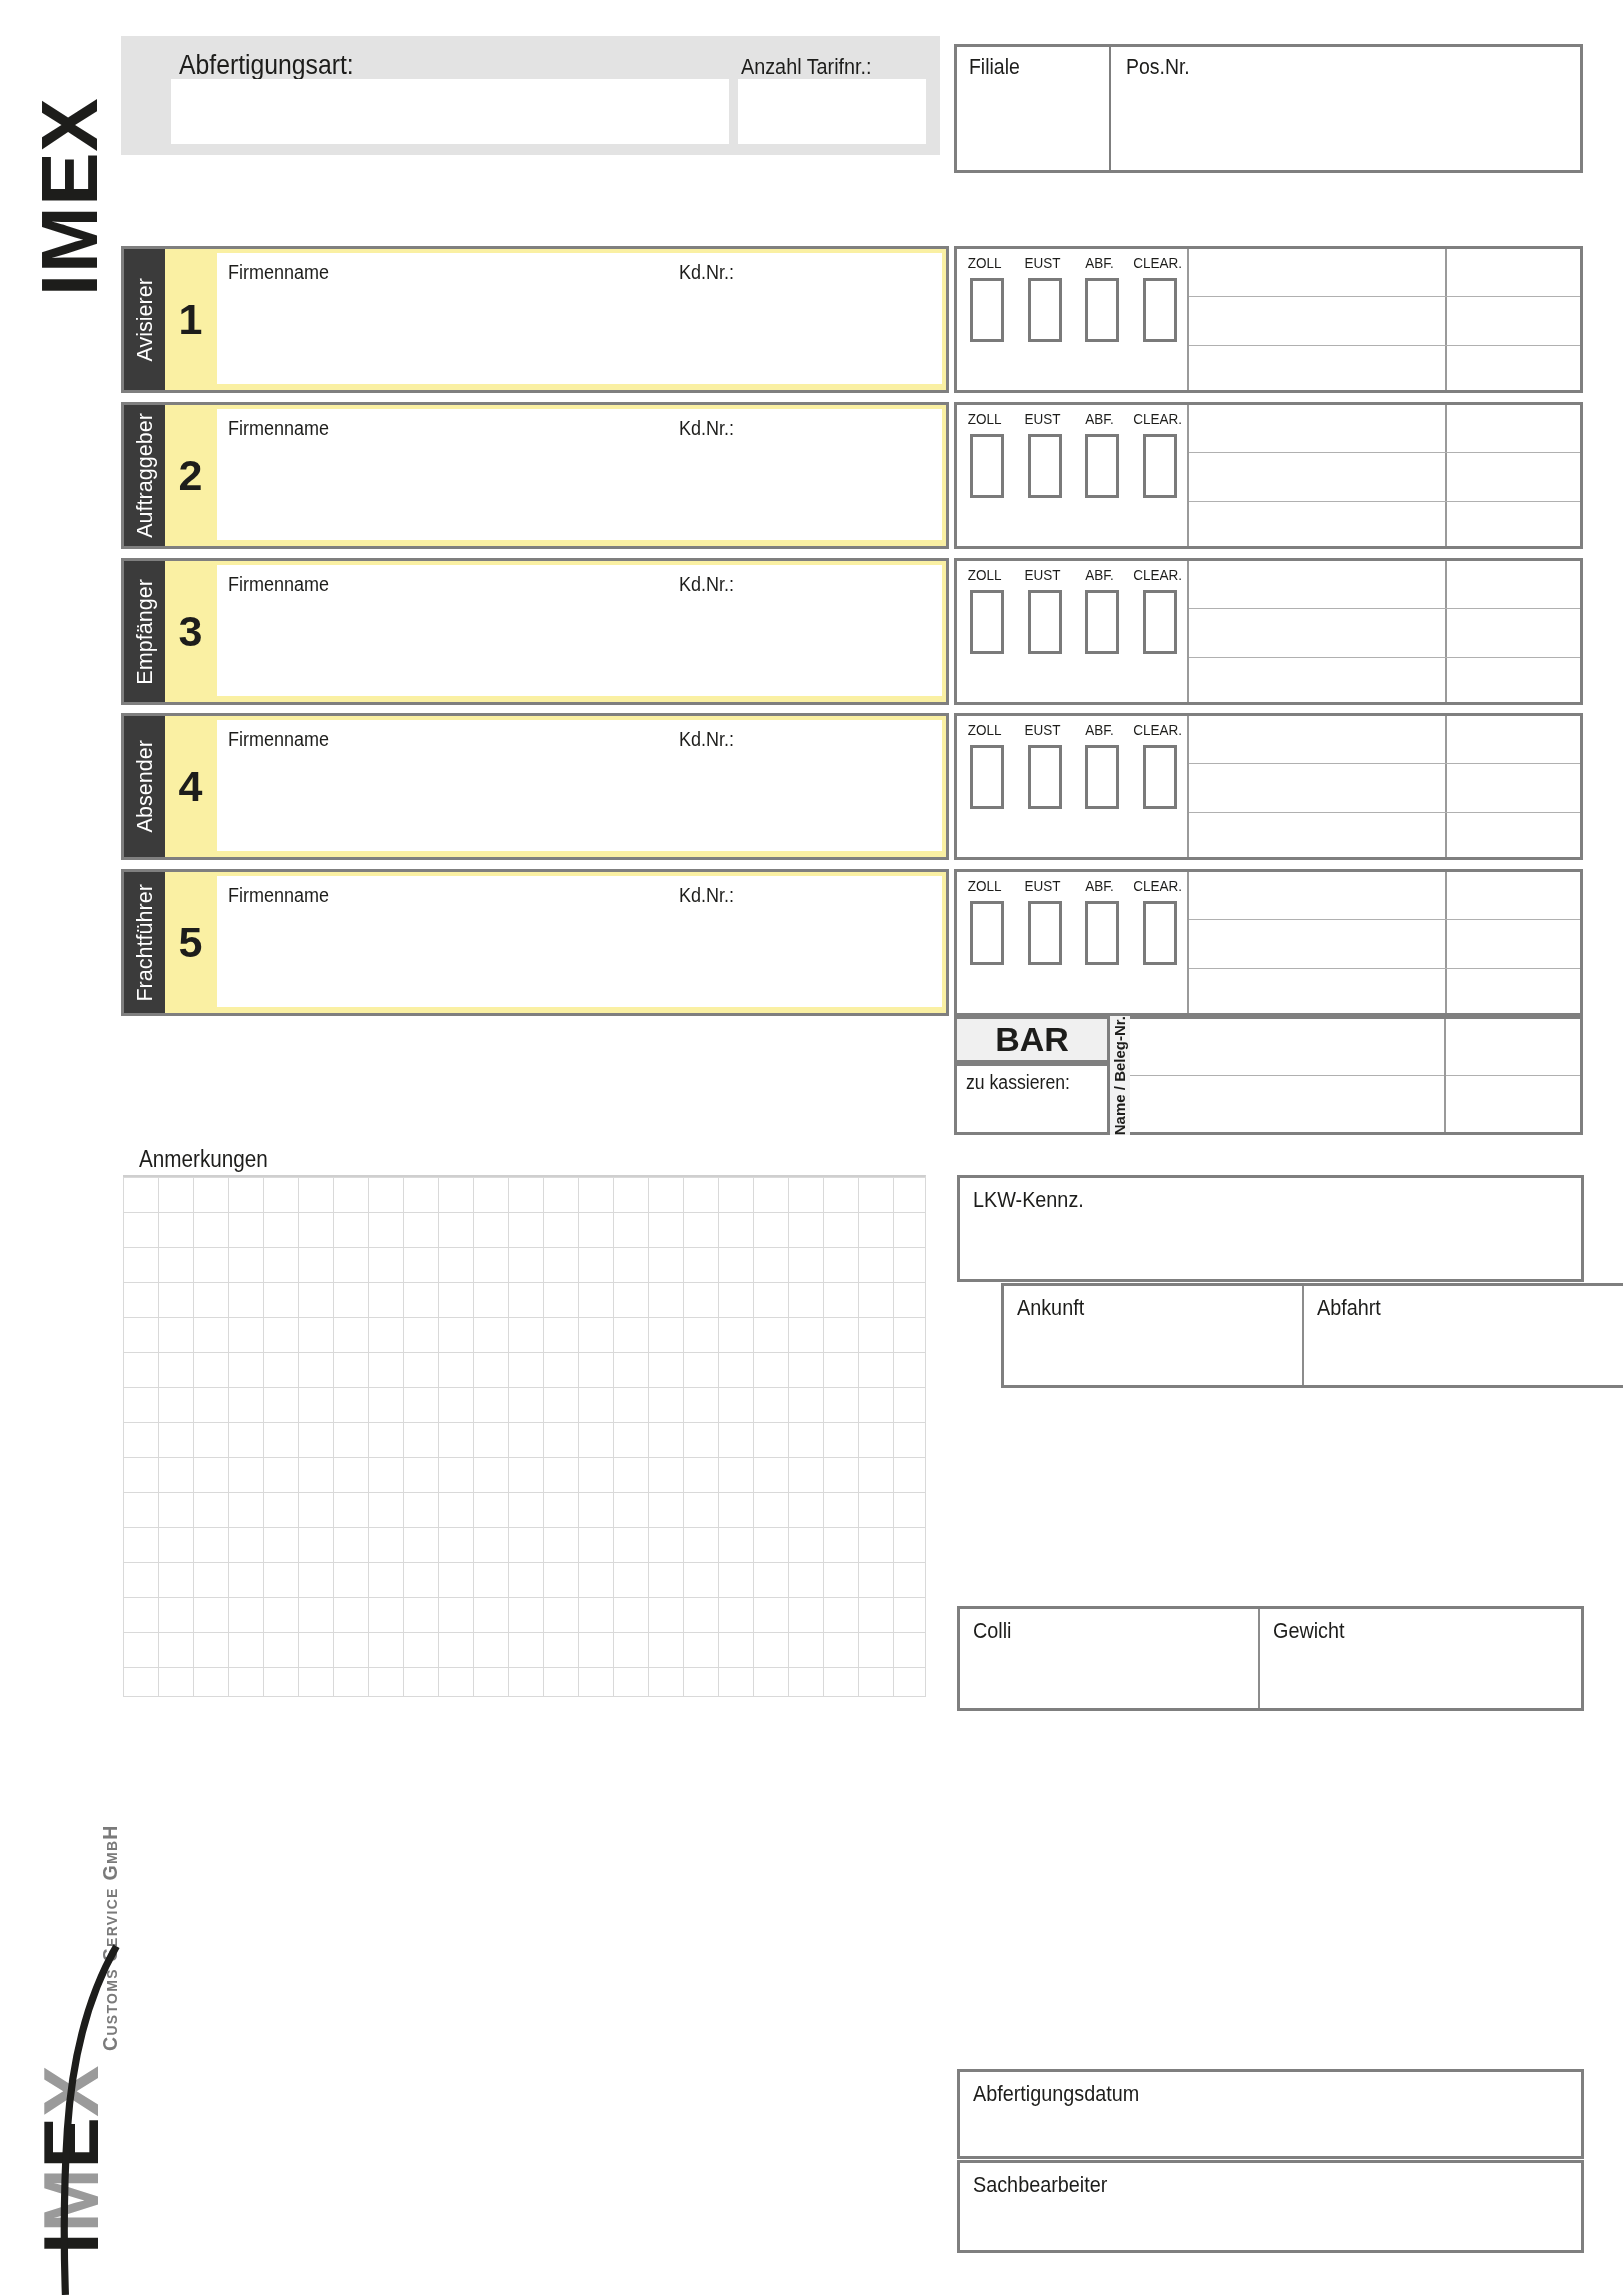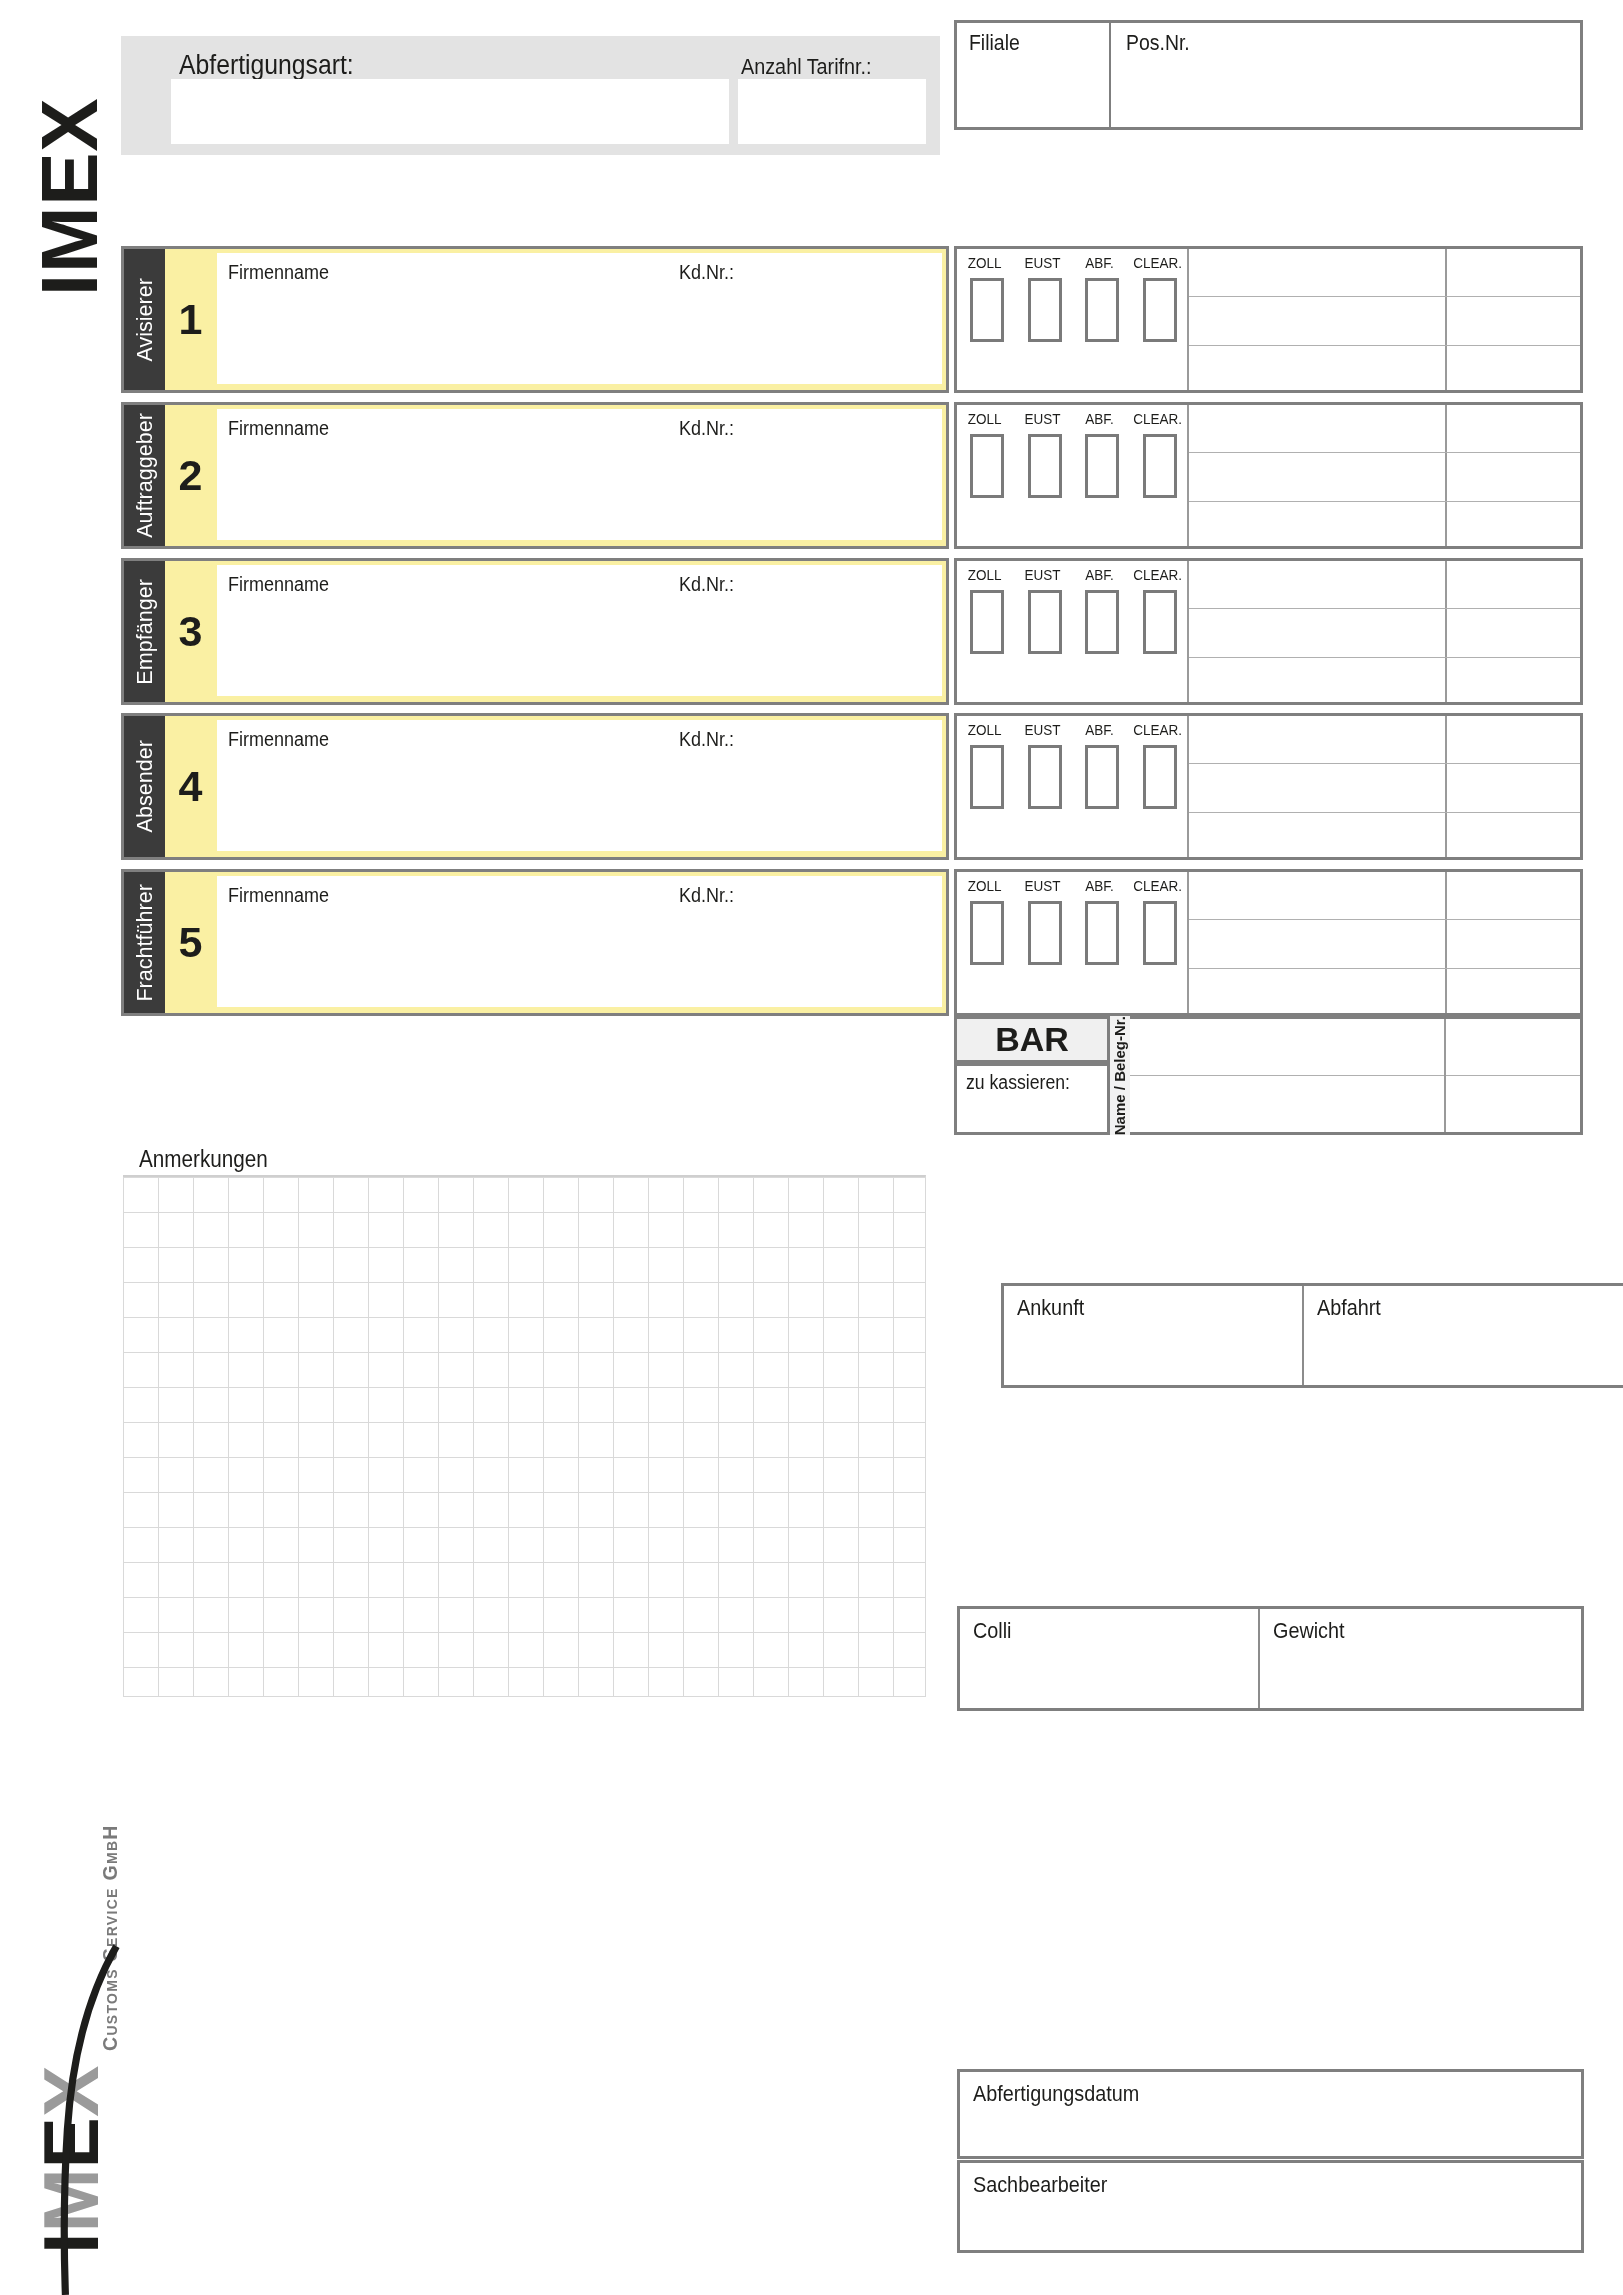--- a/index.html
+++ b/index.html
@@ -11,21 +11,21 @@
   .label{font-size:21.6px;line-height:1.1;}
   
   #hdr-band{left:121px;top:36px;width:819px;height:119px;background:#e3e3e3;}
   #hdr-input1{left:171px;top:79px;width:558px;height:65px;background:#fff;}
   #hdr-input2{left:738px;top:79px;width:188px;height:65px;background:#fff;}
   
   #logo-top{left:34px;top:296px;width:263px;height:73px;transform:rotate(-90deg);
             transform-origin:0 0;font-size:80px;font-weight:900;letter-spacing:0.7px;
             line-height:71px;white-space:nowrap;}
   
-  #filiale-box{left:954px;top:20px;width:629px;height:110px;border-width:3.9px;}
+  #filiale-box{left:954px;top:44px;width:629px;height:129px;border-width:3.9px;}
   #filiale-div{left:152px;top:0;bottom:0;width:2px;background:#7f7f7f;position:absolute;}
   
   #abr-box{left:954px;top:184px;width:629px;height:65px;background:#f0f0f0;}
   .hdr-cell{position:absolute;box-sizing:border-box;background:#dedede;
             border:2px solid #8c8c8c;border-bottom:none;font-size:21px;padding:5.2px 0 0 13px;}
   
   .prow-left{left:121px;width:828px;height:147px;border:3.3px solid #7f7f7f;
              background:#faf0a3;position:absolute;box-sizing:border-box;}
   .prow-strip{position:absolute;left:0;top:0;bottom:0;width:41px;background:#3b3b3b;}
   .vtext{writing-mode:vertical-rl;transform:rotate(180deg);white-space:nowrap;}
@@ -285,20 +285,23 @@
       <div class="vd"></div>
     <div class="cell" style="left:0;top:0;width:313px;height:55px;"></div>
     <div class="cell" style="left:0;top:58px;width:313px;bottom:0;"></div>
     <div class="cell" style="left:316px;top:0;right:0;height:55px;"></div>
     <div class="cell" style="left:316px;top:58px;right:0;bottom:0;"></div>
   </div>
 
   <span class="abs cond" style="left:139px;top:1146px;font-size:23px;">Anmerkungen</span>
   <div id="grid"></div>
 
+  <div id="lkw-box" class="box">
+    <span class="rbx-label cond">LKW-Kennz.</span>
+  </div>
   <div id="ank-box" class="box">
     <div id="ank-div"></div>
     <span class="half-lab cond" style="left:13px;">Ankunft</span>
     <span class="half-lab cond" style="left:313px;">Abfahrt</span>
     <div class="cell" style="left:0;top:0;width:298px;bottom:0;"></div>
     <div class="cell" style="left:300px;top:0;right:0;bottom:0;"></div>
   </div>
 
   <div id="colli-box" class="box">
     <div id="ank-div"></div>

